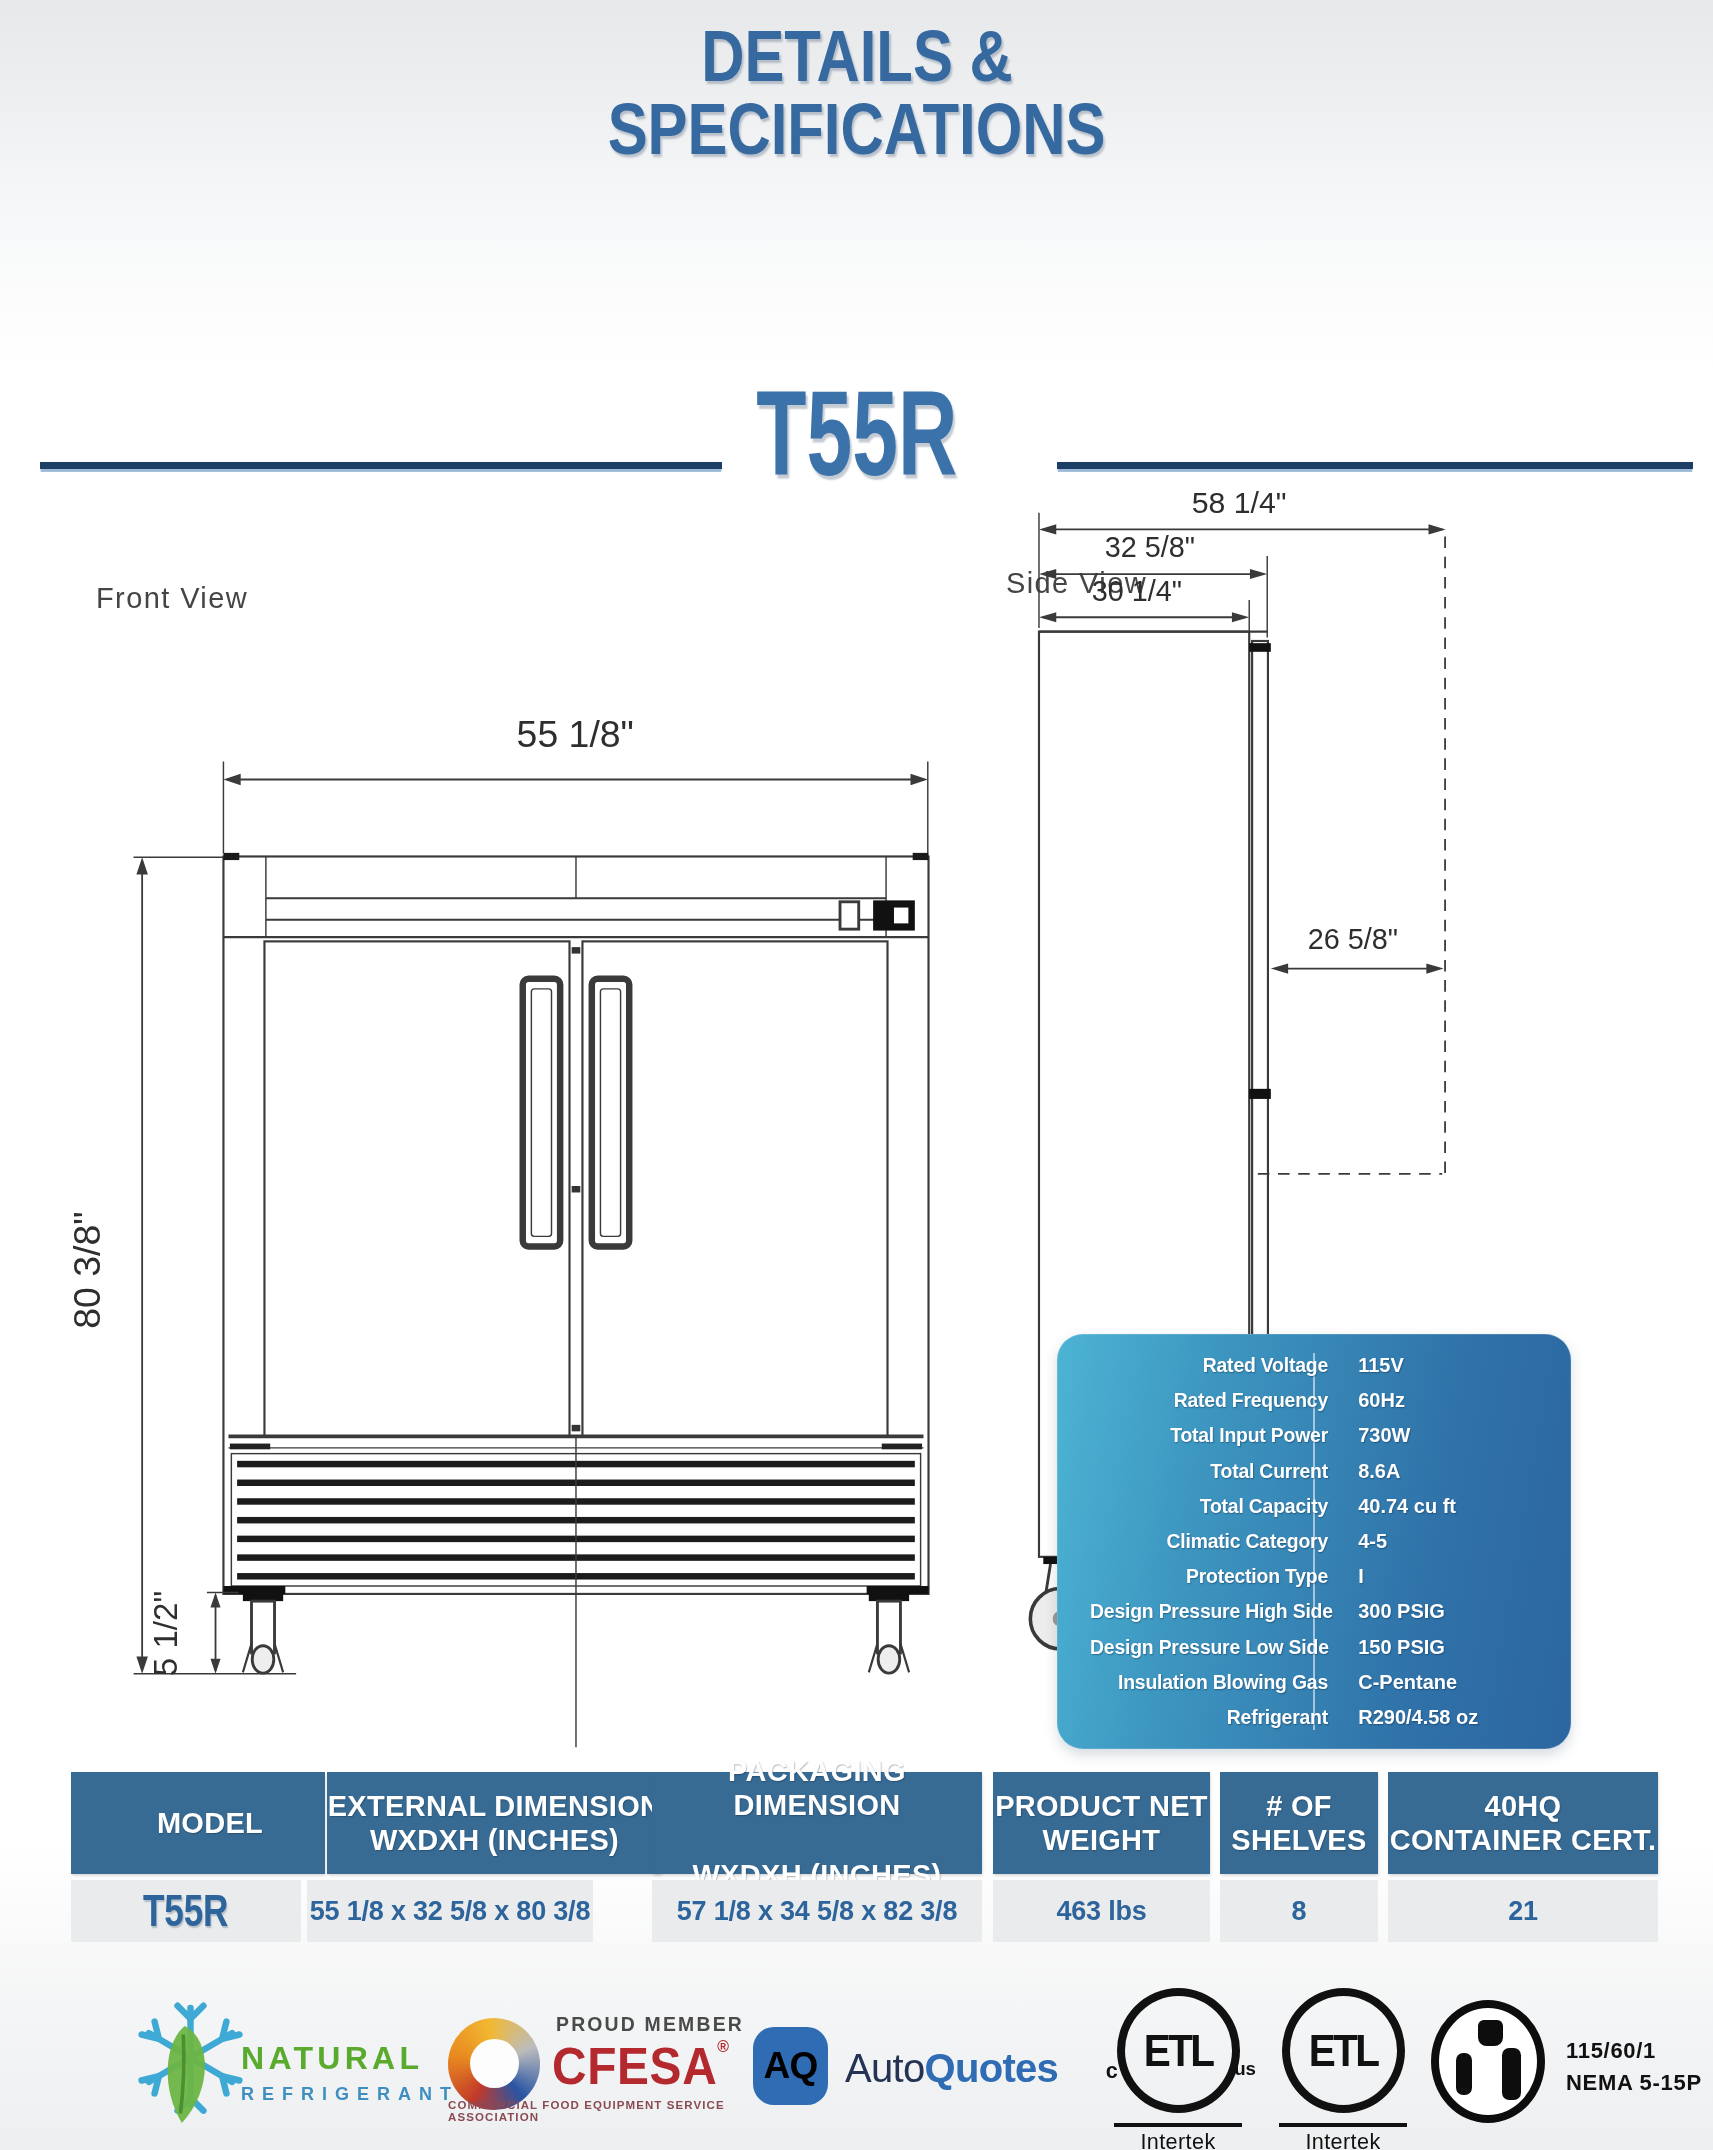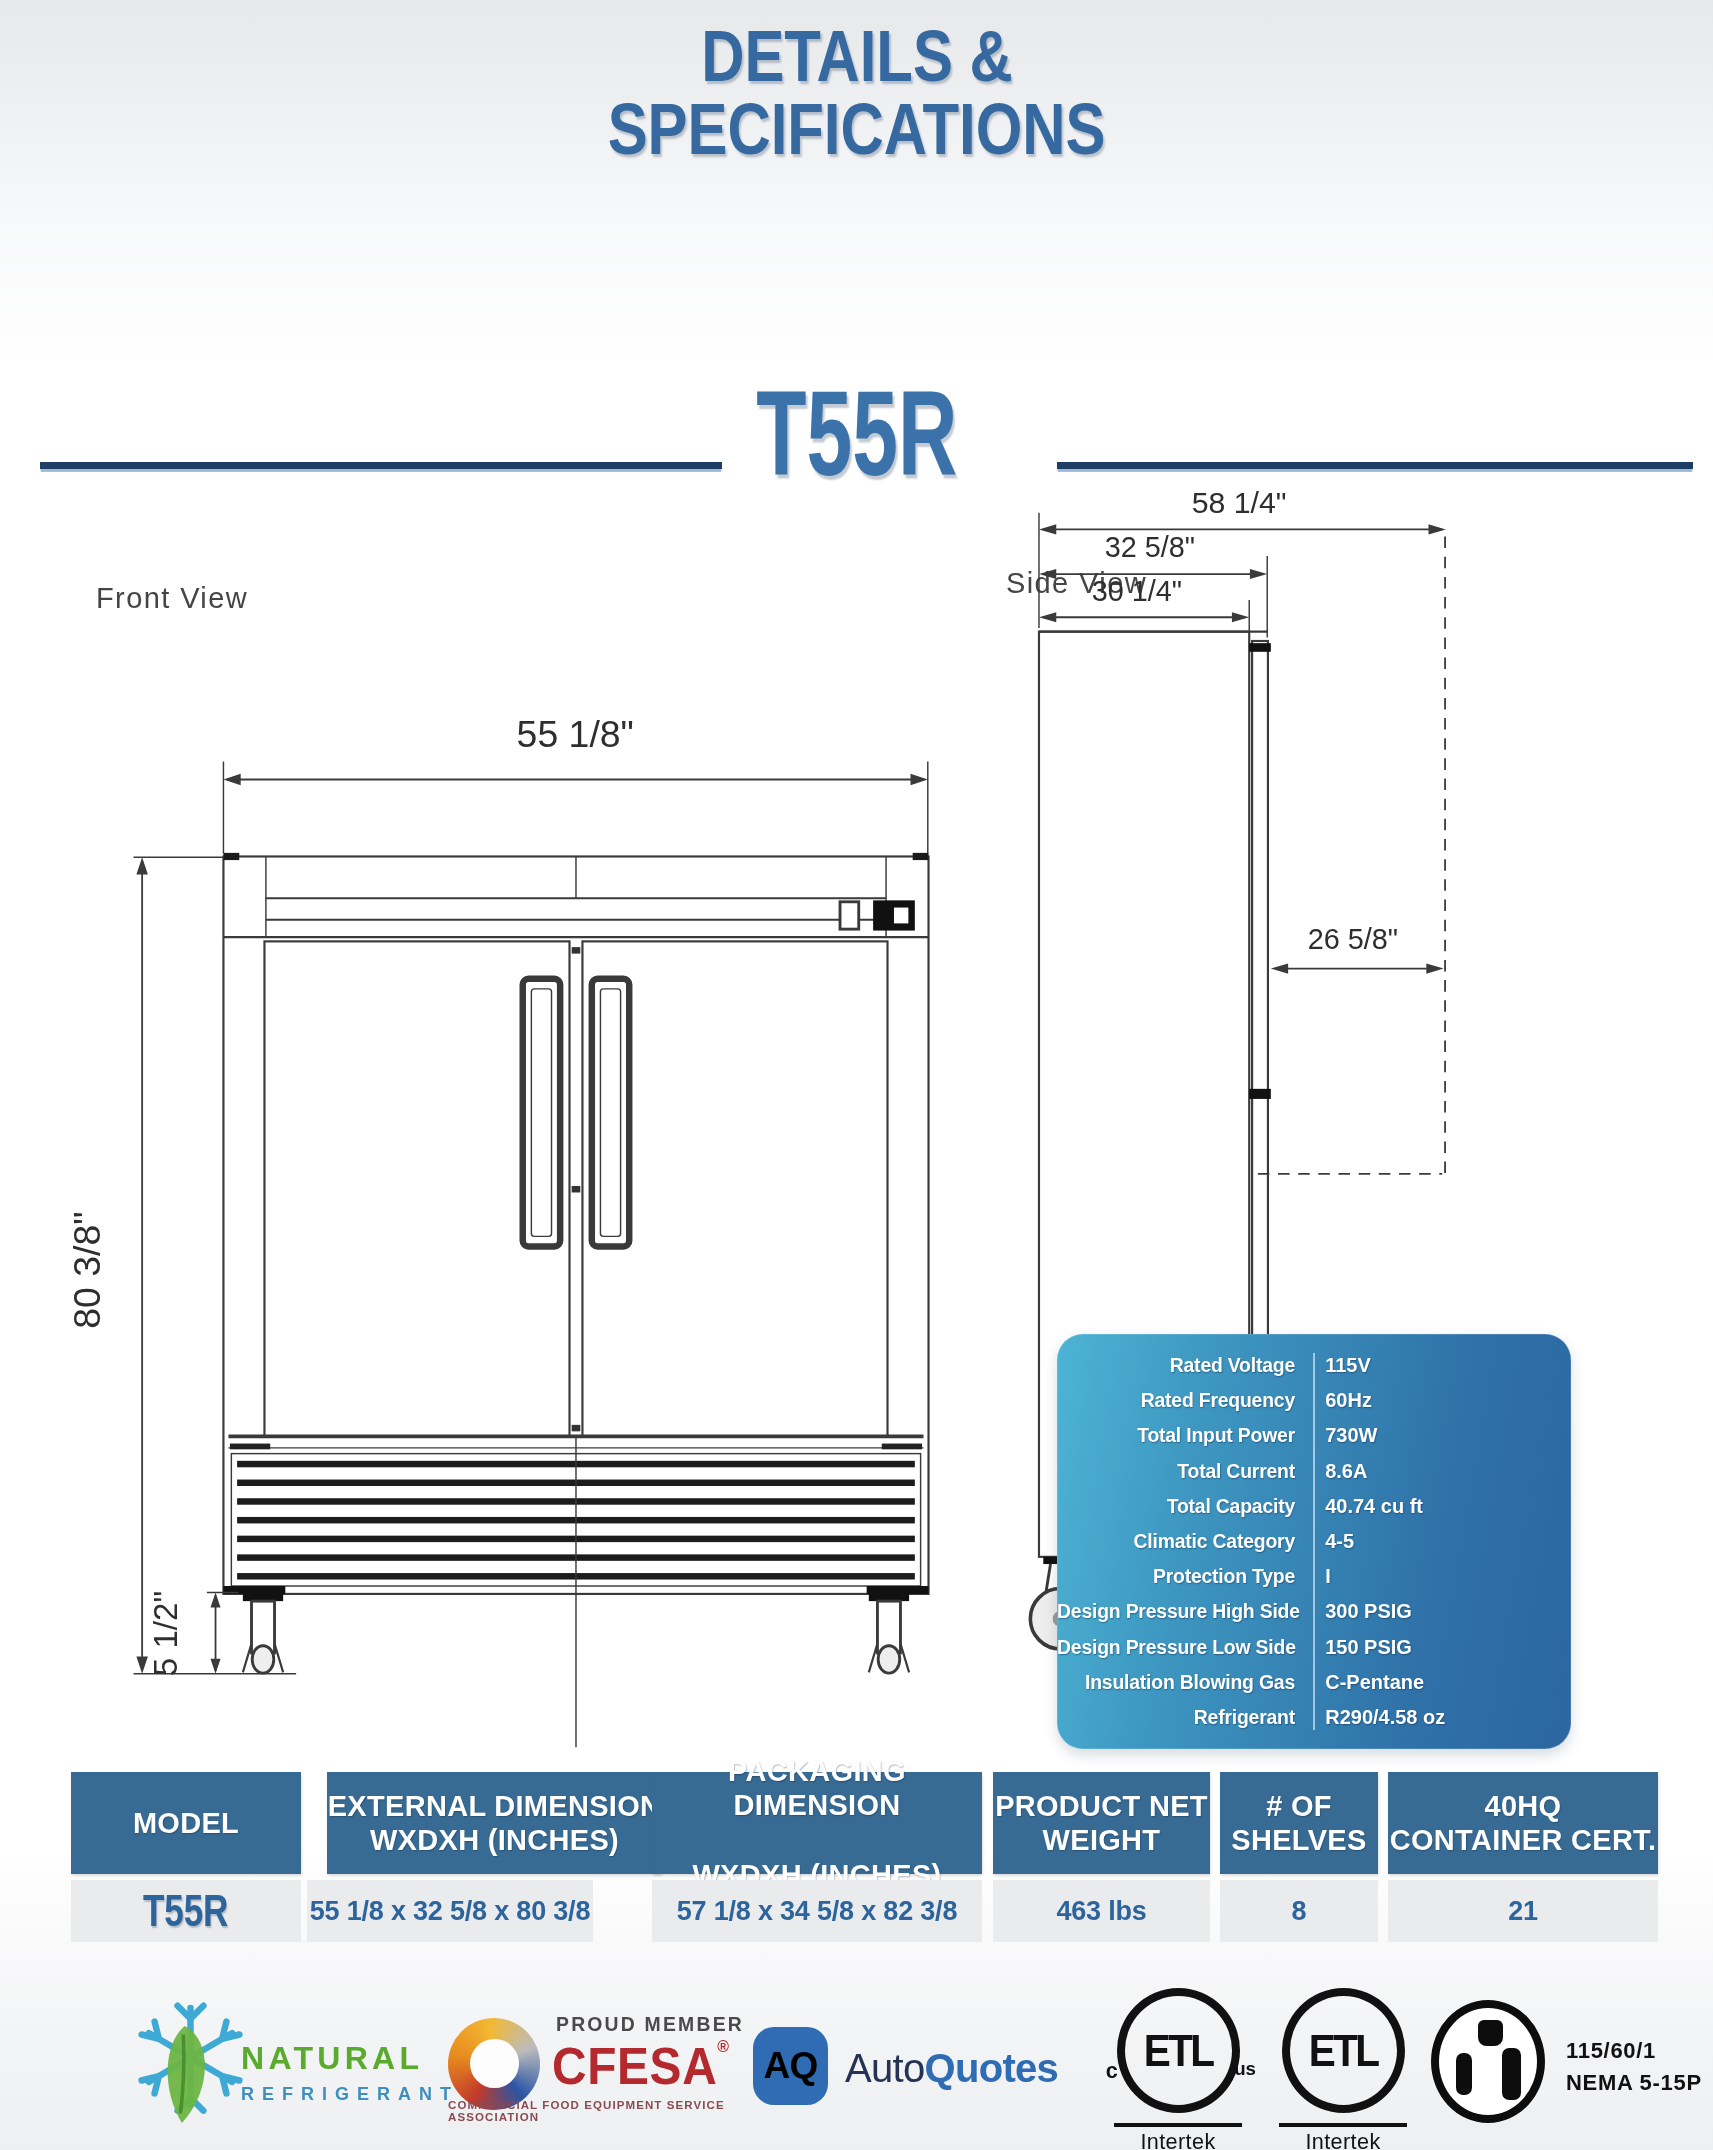--- a/index.html
+++ b/index.html
@@ -27,21 +27,21 @@
   .drawing{position:absolute;}
   
   .spec-panel{position:absolute;left:1057px;top:1334px;width:514px;height:415px;border-radius:26px;
     background:linear-gradient(100deg,#4db4d4 0%,#3d96c0 28%,#2f71a8 72%,#2c66a0 100%);
     box-shadow:0 5.8px 13px rgba(30,60,90,.18), inset 0 0 0 0.7px rgba(255,255,255,.18);}
   .spec-divider{position:absolute;left:256px;top:18.7px;bottom:18.7px;width:2.2px;background:rgba(255,255,255,.55);}
   .spec-rows{position:absolute;left:0;top:0;right:0;bottom:0;padding:20px 13px 20px 0;
     display:flex;flex-direction:column;justify-content:space-between;box-sizing:border-box;}
   .spec-row{display:flex;align-items:center;color:#fff;font-weight:700;
     text-shadow:0.7px 1.4px 1.4px rgba(10,40,70,.45);}
-  .spec-row .lbl{width:238px;text-align:right;padding-right:8.6px;font-size:19.4px;letter-spacing:-0.2px;white-space:nowrap;}
+  .spec-row .lbl{width:238px;text-align:right;padding-right:8.6px;font-size:19.4px;letter-spacing:-0.2px;white-space:nowrap;margin-left:33px;}
   .spec-row .val{padding-left:21.6px;font-size:20px;white-space:nowrap;}
   
   .th-cell{position:absolute;top:1772px;height:102px;background:#386b94;color:#fff;
     display:flex;flex-direction:column;justify-content:center;align-items:center;text-align:center;
     font-weight:700;font-size:29px;line-height:1.18;letter-spacing:0.3px;
     text-shadow:0.7px 1.4px 1.4px rgba(0,20,40,.3);box-shadow:1.4px 2.2px 2.9px rgba(0,0,0,.18);}
   .td-cell{position:absolute;top:1880px;height:62px;background:#e9ebed;color:#2e649c;
     display:flex;justify-content:center;align-items:center;font-weight:700;font-size:27px;
     letter-spacing:-0.2px;white-space:nowrap;}
   .td-model{font-size:45px;}
@@ -281,21 +281,21 @@
           <div class="lbl">Insulation Blowing Gas</div>
           <div class="val">C-Pentane</div>
         </div>
       <div class="spec-row">
           <div class="lbl">Refrigerant</div>
           <div class="val">R290/4.58 oz</div>
         </div>
     </div>
   </div>
 
-  <div class="th-cell" style="left:71px;width:230px;">
+  <div class="th-cell" style="left:71px;width:230px;padding-left:24px;">
     <span>MODEL</span>
       <span></span>
     </div>
   <div class="th-cell" style="left:307px;width:335px;margin-left:20px;">
     <span>EXTERNAL DIMENSION</span>
       <span>WXDXH (INCHES)</span>
     </div>
   <div class="th-cell" style="left:652px;width:330px;gap:36px;">
     <span>PACKAGING DIMENSION</span>
       <span>WXDXH (INCHES)</span>

